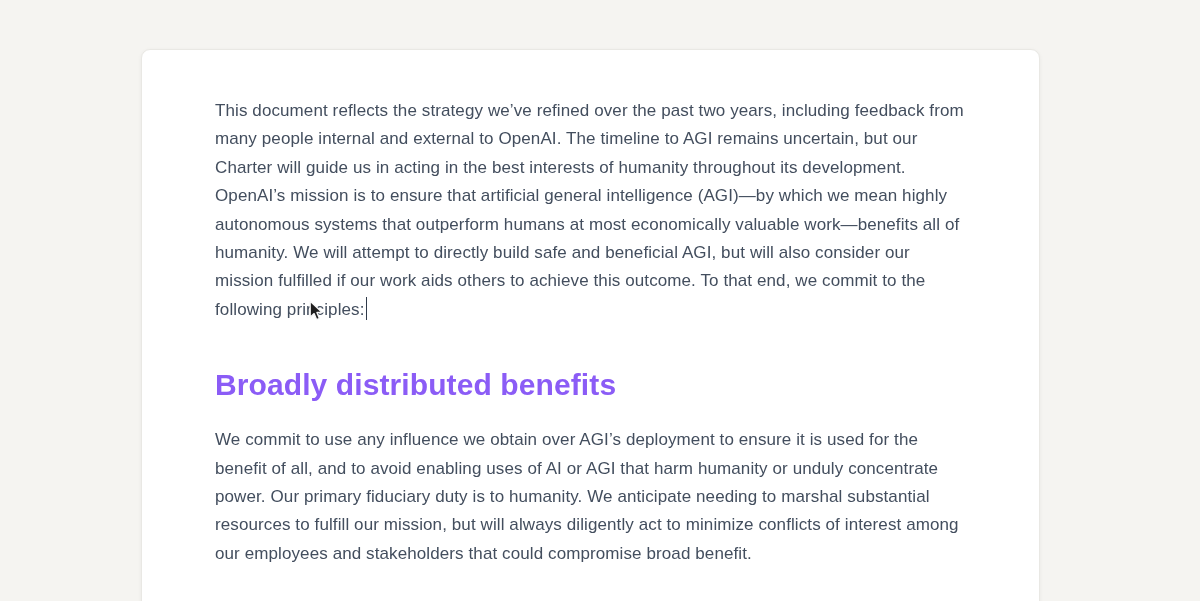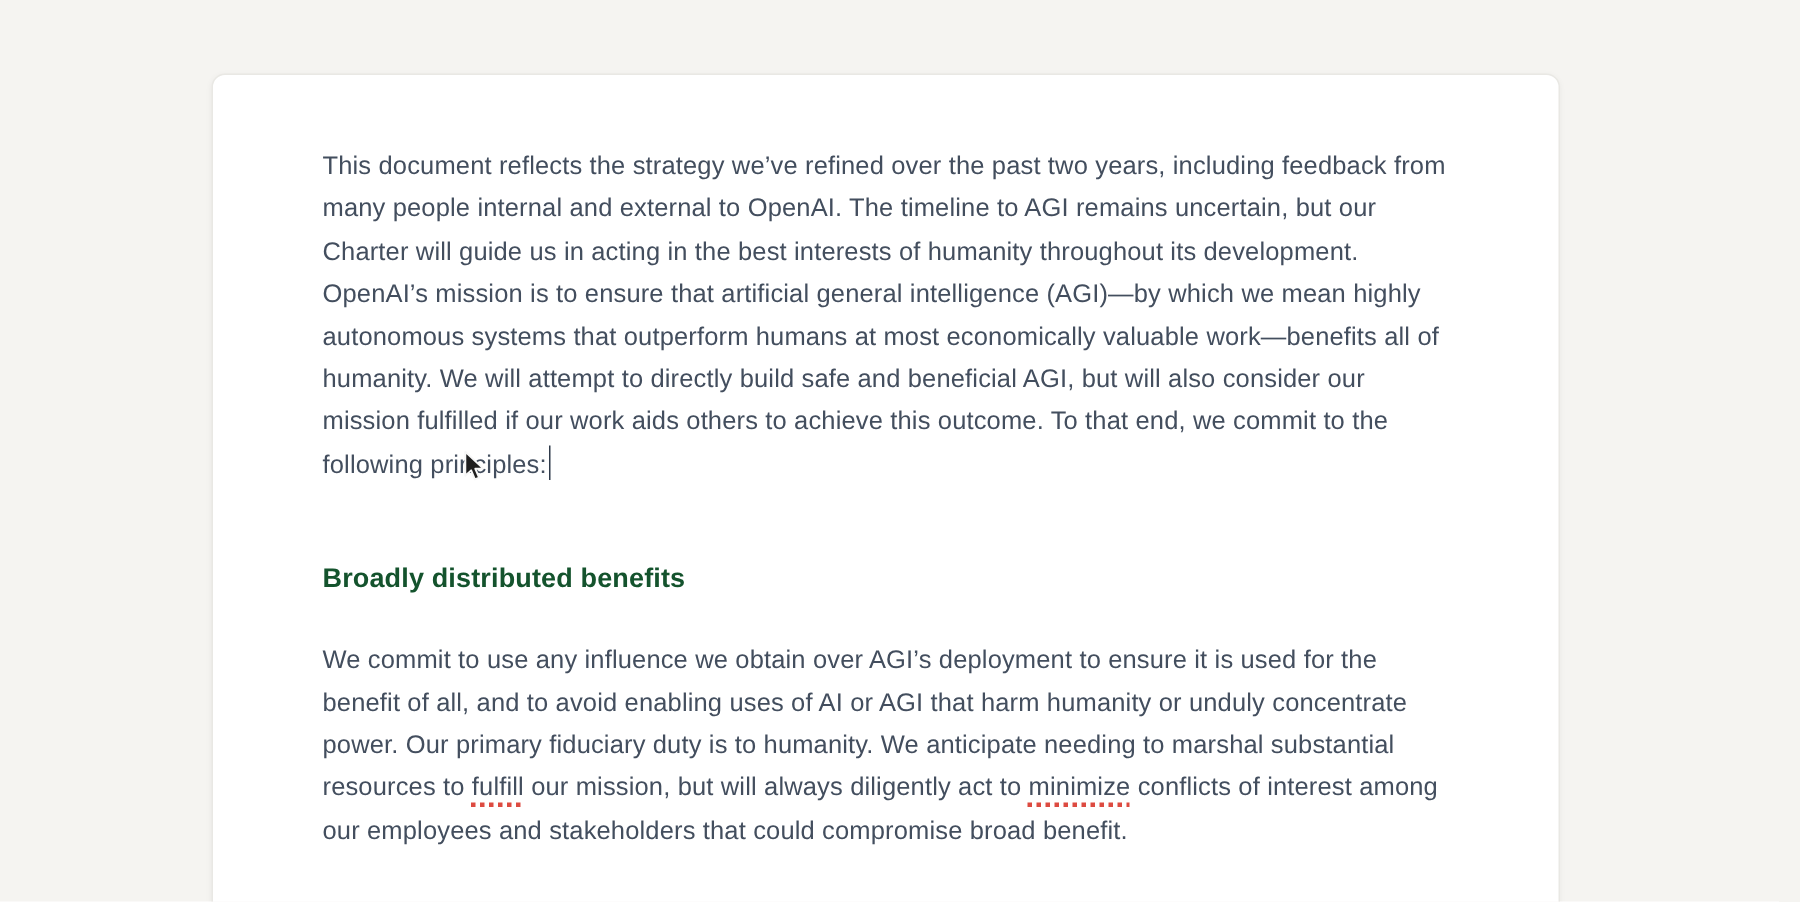--- a/index.html
+++ b/index.html
@@ -32,36 +32,35 @@
     font-size: 17px;
     line-height: 28.4px;
     cursor: text;
   }
   .para {
     margin: 0;
     letter-spacing: 0.1px;
   }
   .doc h2 {
     margin: 46px 0 26px 0;
-    font-size: 18px;
+    font-size: 30px;
     font-weight: 700;
     line-height: 30px;
-    color: #14532d;
+    color: #8b5cf6;
     letter-spacing: 0.1px;
   }
   .caret {
     display: inline-block;
     width: 1.6px;
     height: 23px;
     background: #2f3a4a;
     vertical-align: -5px;
     margin-left: 1px;
   }
   .misspelled {
-    text-decoration: underline;
     text-decoration-style: dotted;
     text-decoration-color: #dd4b41;
     text-decoration-thickness: 2.5px;
     text-underline-offset: 4.5px;
   }
   .pointer {
     position: absolute;
     left: 308px;
     top: 300px;
     width: 16px;

